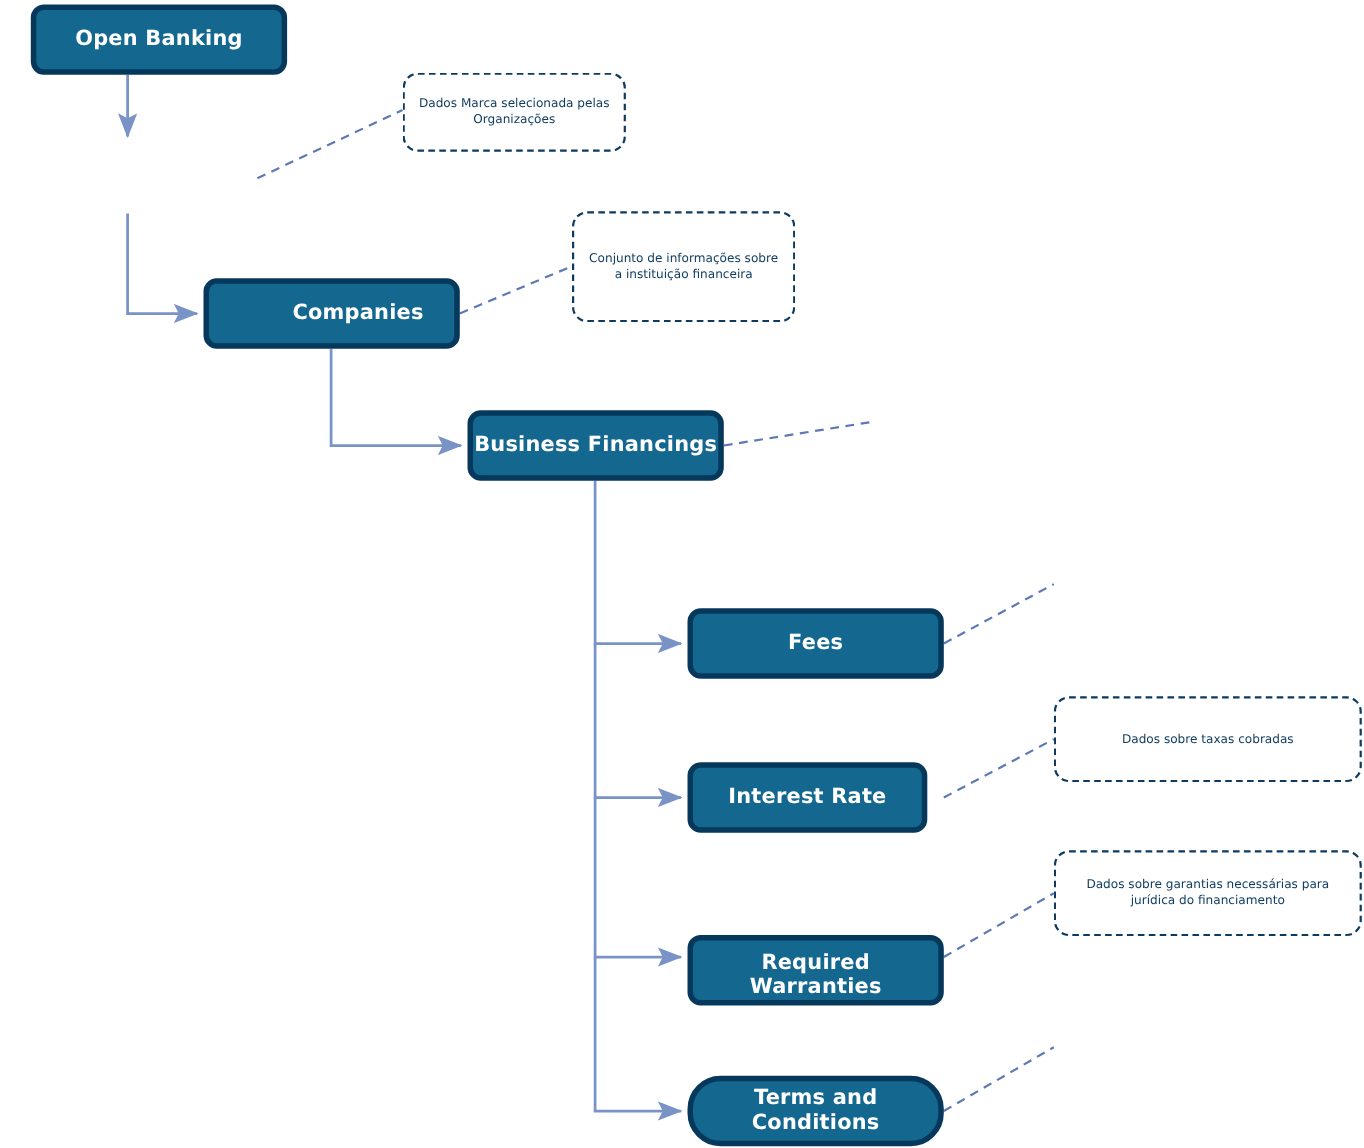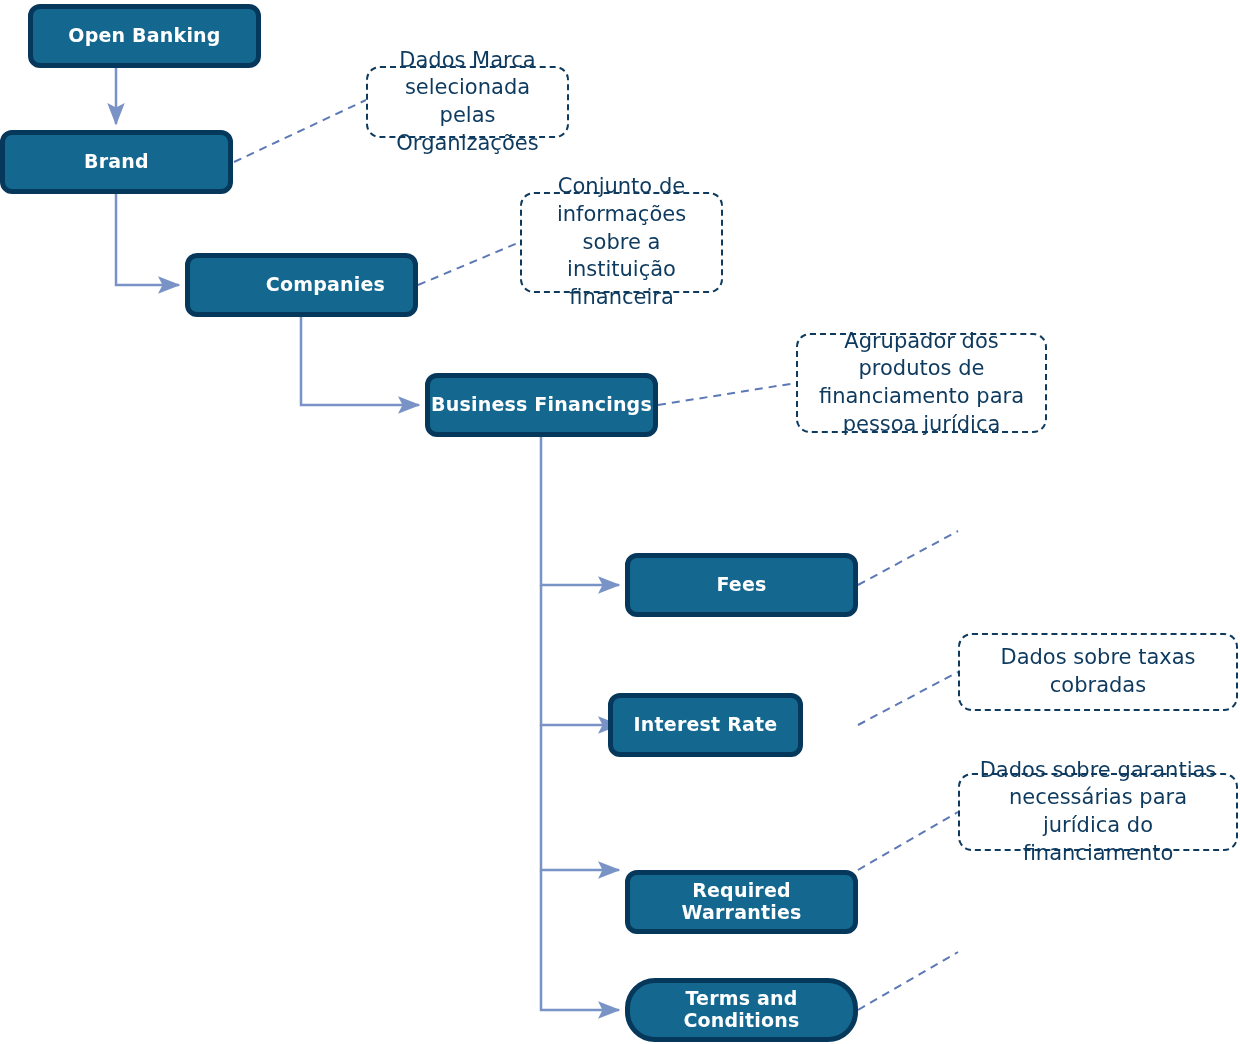--- a/index.html
+++ b/index.html
@@ -46,21 +46,21 @@
     position: absolute;
     box-sizing: border-box;
     background: #ffffff;
     border: 2px dashed #0d3a5e;
     border-radius: 14px;
     color: #0d3a5e;
     display: flex;
     align-items: center;
     justify-content: center;
     text-align: center;
-    font-size: 21px;
+    font-size: 11px;
     line-height: 1.32;
     padding: 4px 10px;
     z-index: 2;
   }
 </style>
 </head>
 <body>
 
 <div id="diagram">
 
@@ -116,59 +116,53 @@
     </g>
     <g>
       <path d="M858,1010 L958,952" stroke="#5d79b5" stroke-width="2" stroke-dasharray="8,6" fill="none"></path>
     </g>
   </svg>
 
   <div class="node" style="left:0px;top:4px;width:233px;height:64px;margin-left:28px;">
     <span>Open Banking</span>
   </div>
 
-  <div class="node" style="left:0px;top:130px;width:233px;height:64px;">
-    <span>Brand</span>
-  </div>
 
   <div class="node" style="left:185px;top:253px;width:233px;height:64px;padding-left:48px;">
     <span>Companies</span>
   </div>
 
   <div class="node" style="left:425px;top:373px;width:233px;height:64px;">
     <span>Business Financings</span>
   </div>
 
   <div class="node" style="left:625px;top:553px;width:233px;height:64px;">
     <span>Fees</span>
   </div>
 
-  <div class="node" style="left:608px;top:693px;width:195px;height:64px;">
+  <div class="node" style="left:625px;top:693px;width:218px;height:64px;">
     <span>Interest Rate</span>
   </div>
 
-  <div class="node" style="left:625px;top:870px;width:233px;height:64px;">
+  <div class="node" style="left:625px;top:850px;width:233px;height:64px;align-items:flex-end;">
     <span>Required Warranties</span>
   </div>
 
   <div class="node" style="left:625px;top:978px;width:233px;height:64px;border-radius:30px;">
     <span>Terms and Conditions</span>
   </div>
 
   <div class="note" style="left:366px;top:66px;width:203px;height:72px;">
     <span>Dados Marca selecionada pelas Organizações</span>
   </div>
 
   <div class="note" style="left:520px;top:192px;width:203px;height:101px;align-items:center;">
     <span>Conjunto de informações sobre a instituição financeira</span>
   </div>
 
-  <div class="note" style="left:796px;top:333px;width:251px;height:100px;">
-    <span>Agrupador dos produtos de financiamento para pessoa jurídica</span>
-  </div>
 
 
   <div class="note" style="left:958px;top:633px;width:280px;height:78px;">
     <span>Dados sobre taxas cobradas</span>
   </div>
 
   <div class="note" style="left:958px;top:773px;width:280px;height:78px;">
     <span>Dados sobre garantias necessárias para jurídica do financiamento</span>
   </div>
 

